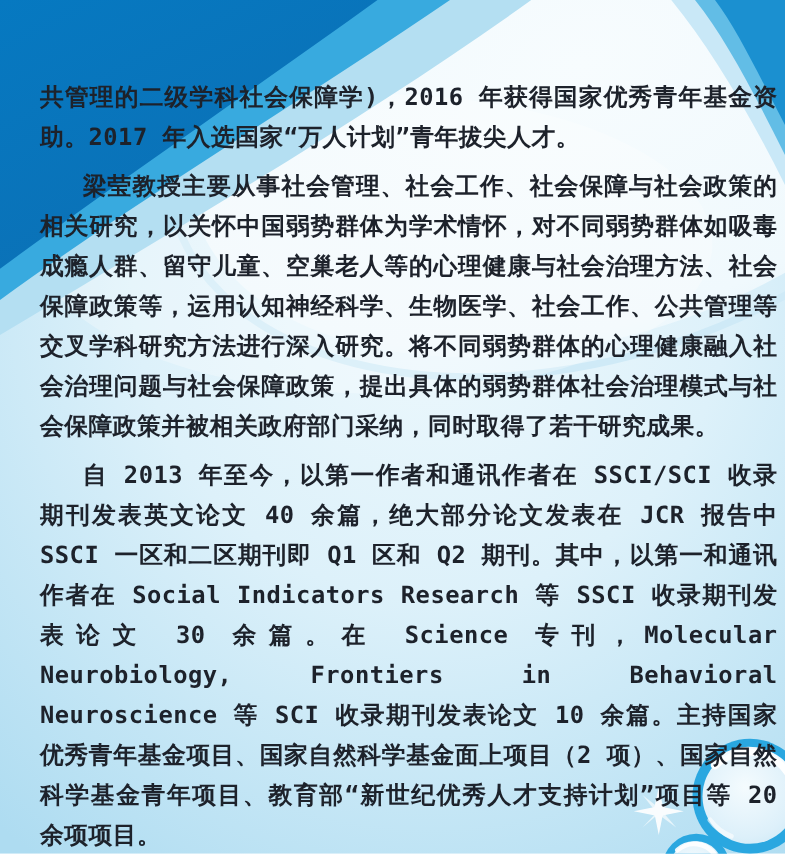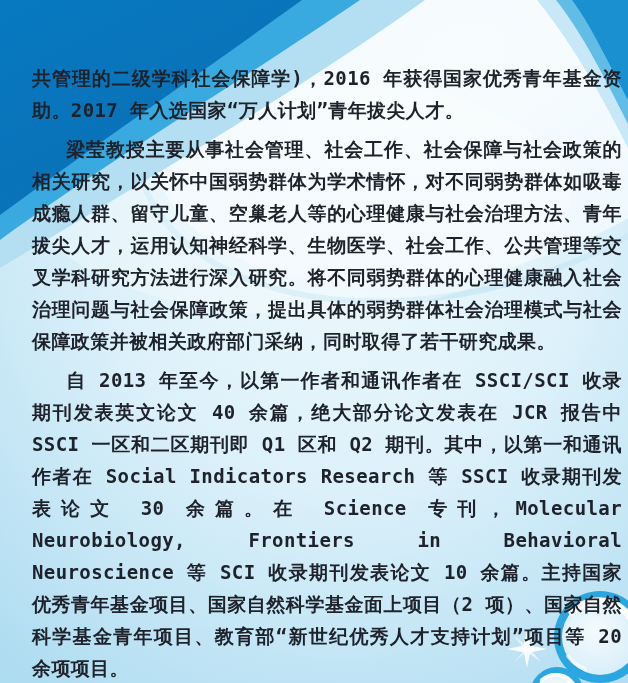--- a/index.html
+++ b/index.html
@@ -98,17 +98,17 @@
     </g>
     <g>
       <circle cx="557" cy="694" r="27" fill="#2aa7e0"></circle>
       <circle cx="557" cy="694" r="21" fill="url(#bubbleIn)"></circle>
       <path d="M 542,680 A 20,20 0 0 1 572,684" fill="none" stroke="#ffffff" stroke-width="4" stroke-linecap="round" opacity="0.9"></path>
     </g>
   </svg>
 
   <div id="bio-text">
     <p>共管理的二级学科社会保障学)，2016 年获得国家优秀青年基金资助。2017 年入选国家“万人计划”青年拔尖人才。</p>
-    <p class="indent">梁莹教授主要从事社会管理、社会工作、社会保障与社会政策的相关研究，以关怀中国弱势群体为学术情怀，对不同弱势群体如吸毒成瘾人群、留守儿童、空巢老人等的心理健康与社会治理方法、青年拔尖人才，运用认知神经科学、生物医学、社会工作、公共管理等交叉学科研究方法进行深入研究。将不同弱势群体的心理健康融入社会治理问题与社会保障政策，提出具体的弱势群体社会治理模式与社会保障政策并被相关政府部门采纳，同时取得了若干研究成果。</p>
+    <p class="indent">梁莹教授主要从事社会管理、社会工作、社会保障与社会政策的相关研究，以关怀中国弱势群体为学术情怀，对不同弱势群体如吸毒成瘾人群、留守儿童、空巢老人等的心理健康与社会治理方法、社会保障政策等，运用认知神经科学、生物医学、社会工作、公共管理等交叉学科研究方法进行深入研究。将不同弱势群体的心理健康融入社会治理问题与社会保障政策，提出具体的弱势群体社会治理模式与社会保障政策并被相关政府部门采纳，同时取得了若干研究成果。</p>
     <p class="indent">自 2013 年至今，以第一作者和通讯作者在 SSCI/SCI 收录期刊发表英文论文 40 余篇，绝大部分论文发表在 JCR 报告中 SSCI 一区和二区期刊即 Q1 区和 Q2 期刊。其中，以第一和通讯作者在 Social Indicators Research 等 SSCI 收录期刊发表论文 30 余篇。在 Science 专刊，Molecular Neurobiology, Frontiers in Behavioral Neuroscience 等 SCI 收录期刊发表论文 10 余篇。主持国家优秀青年基金项目、国家自然科学基金面上项目（2 项）、国家自然科学基金青年项目、教育部“新世纪优秀人才支持计划”项目等 20 余项项目。</p>
   </div>
 
 </div>
 
 </body></html>

